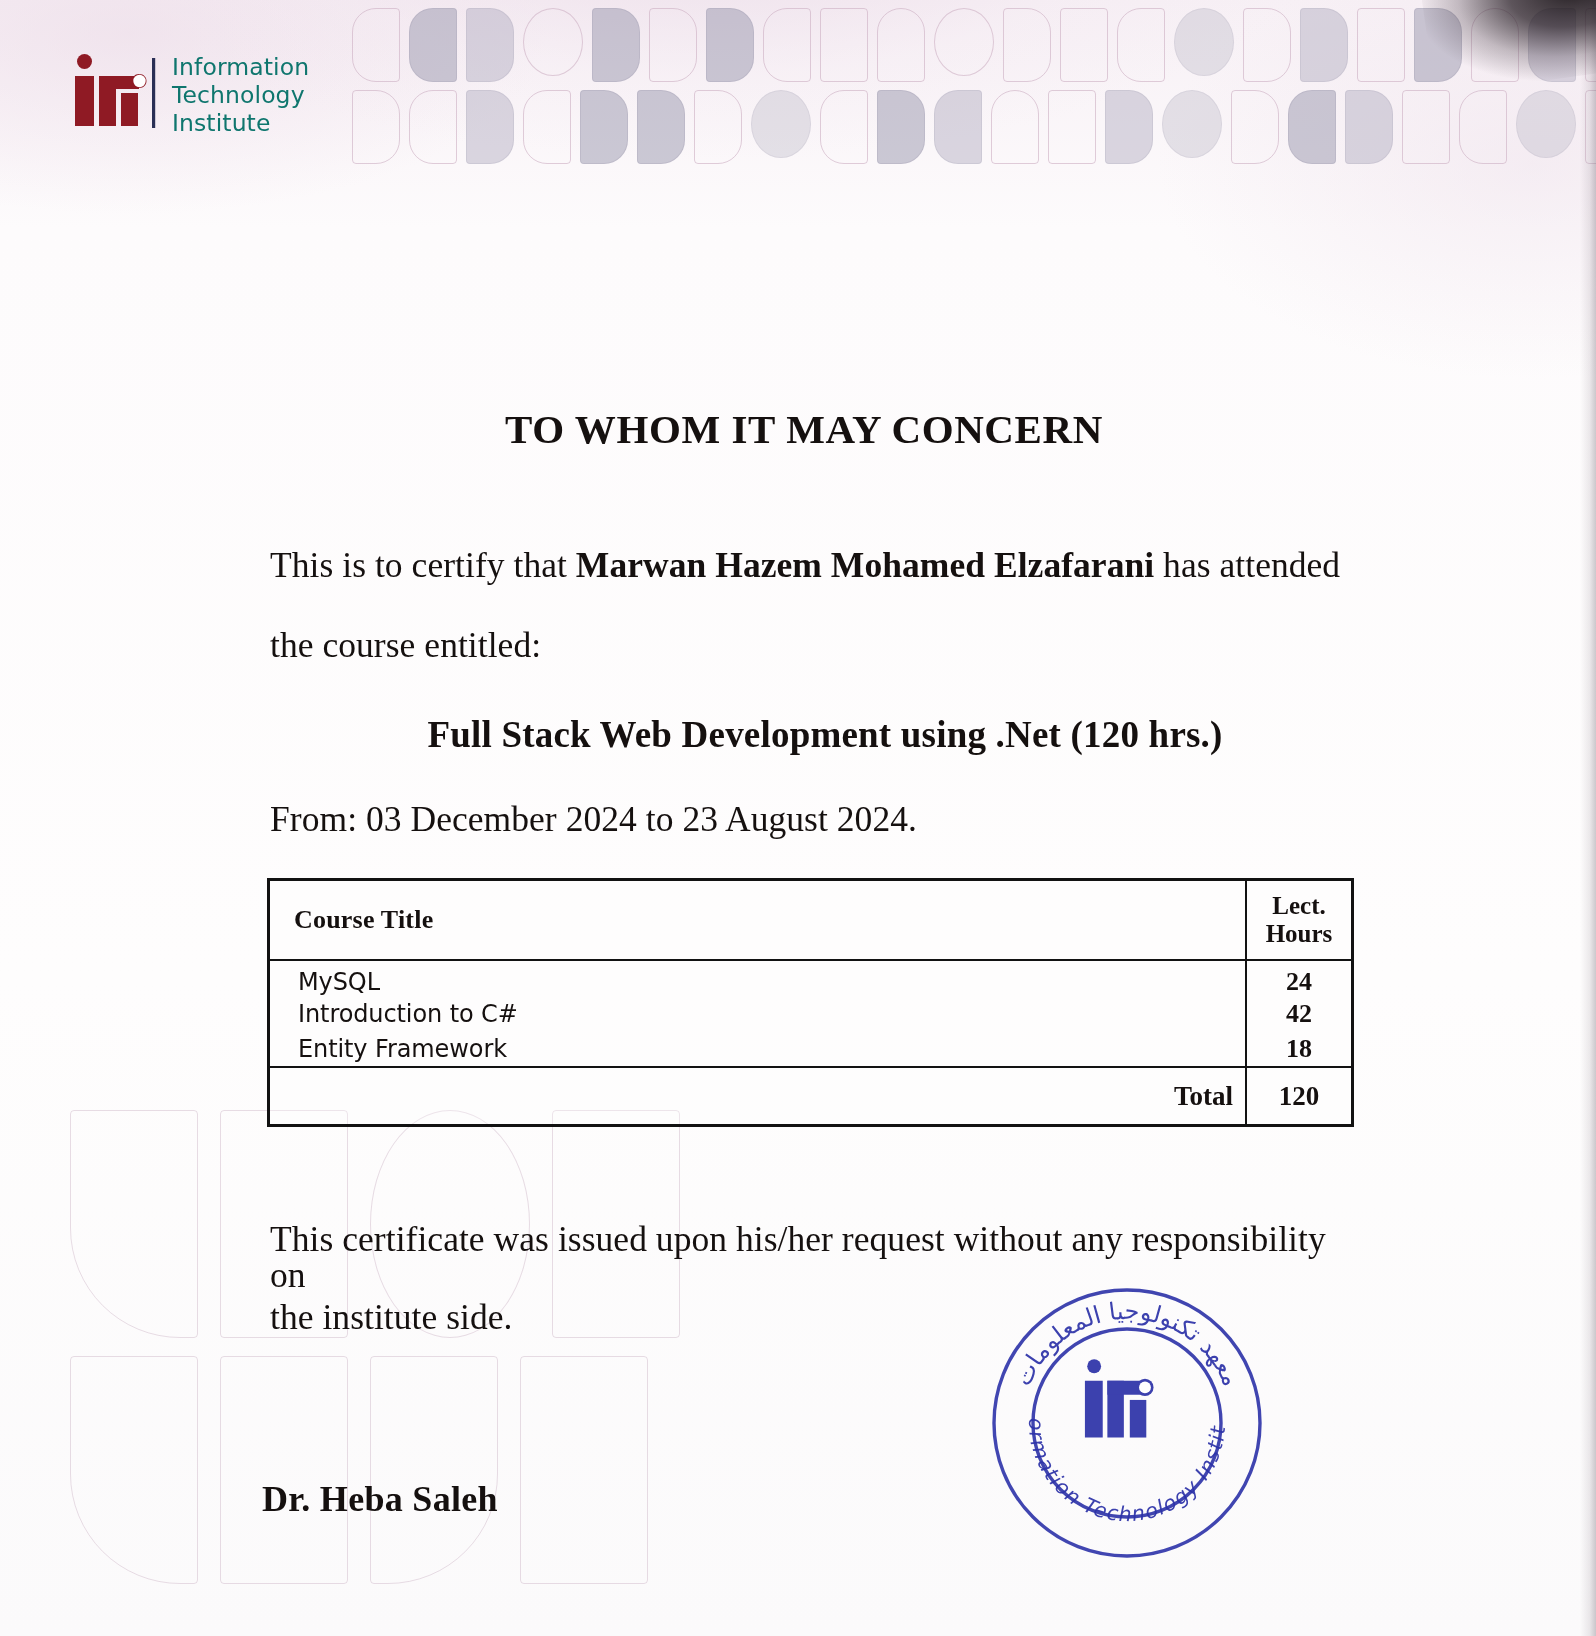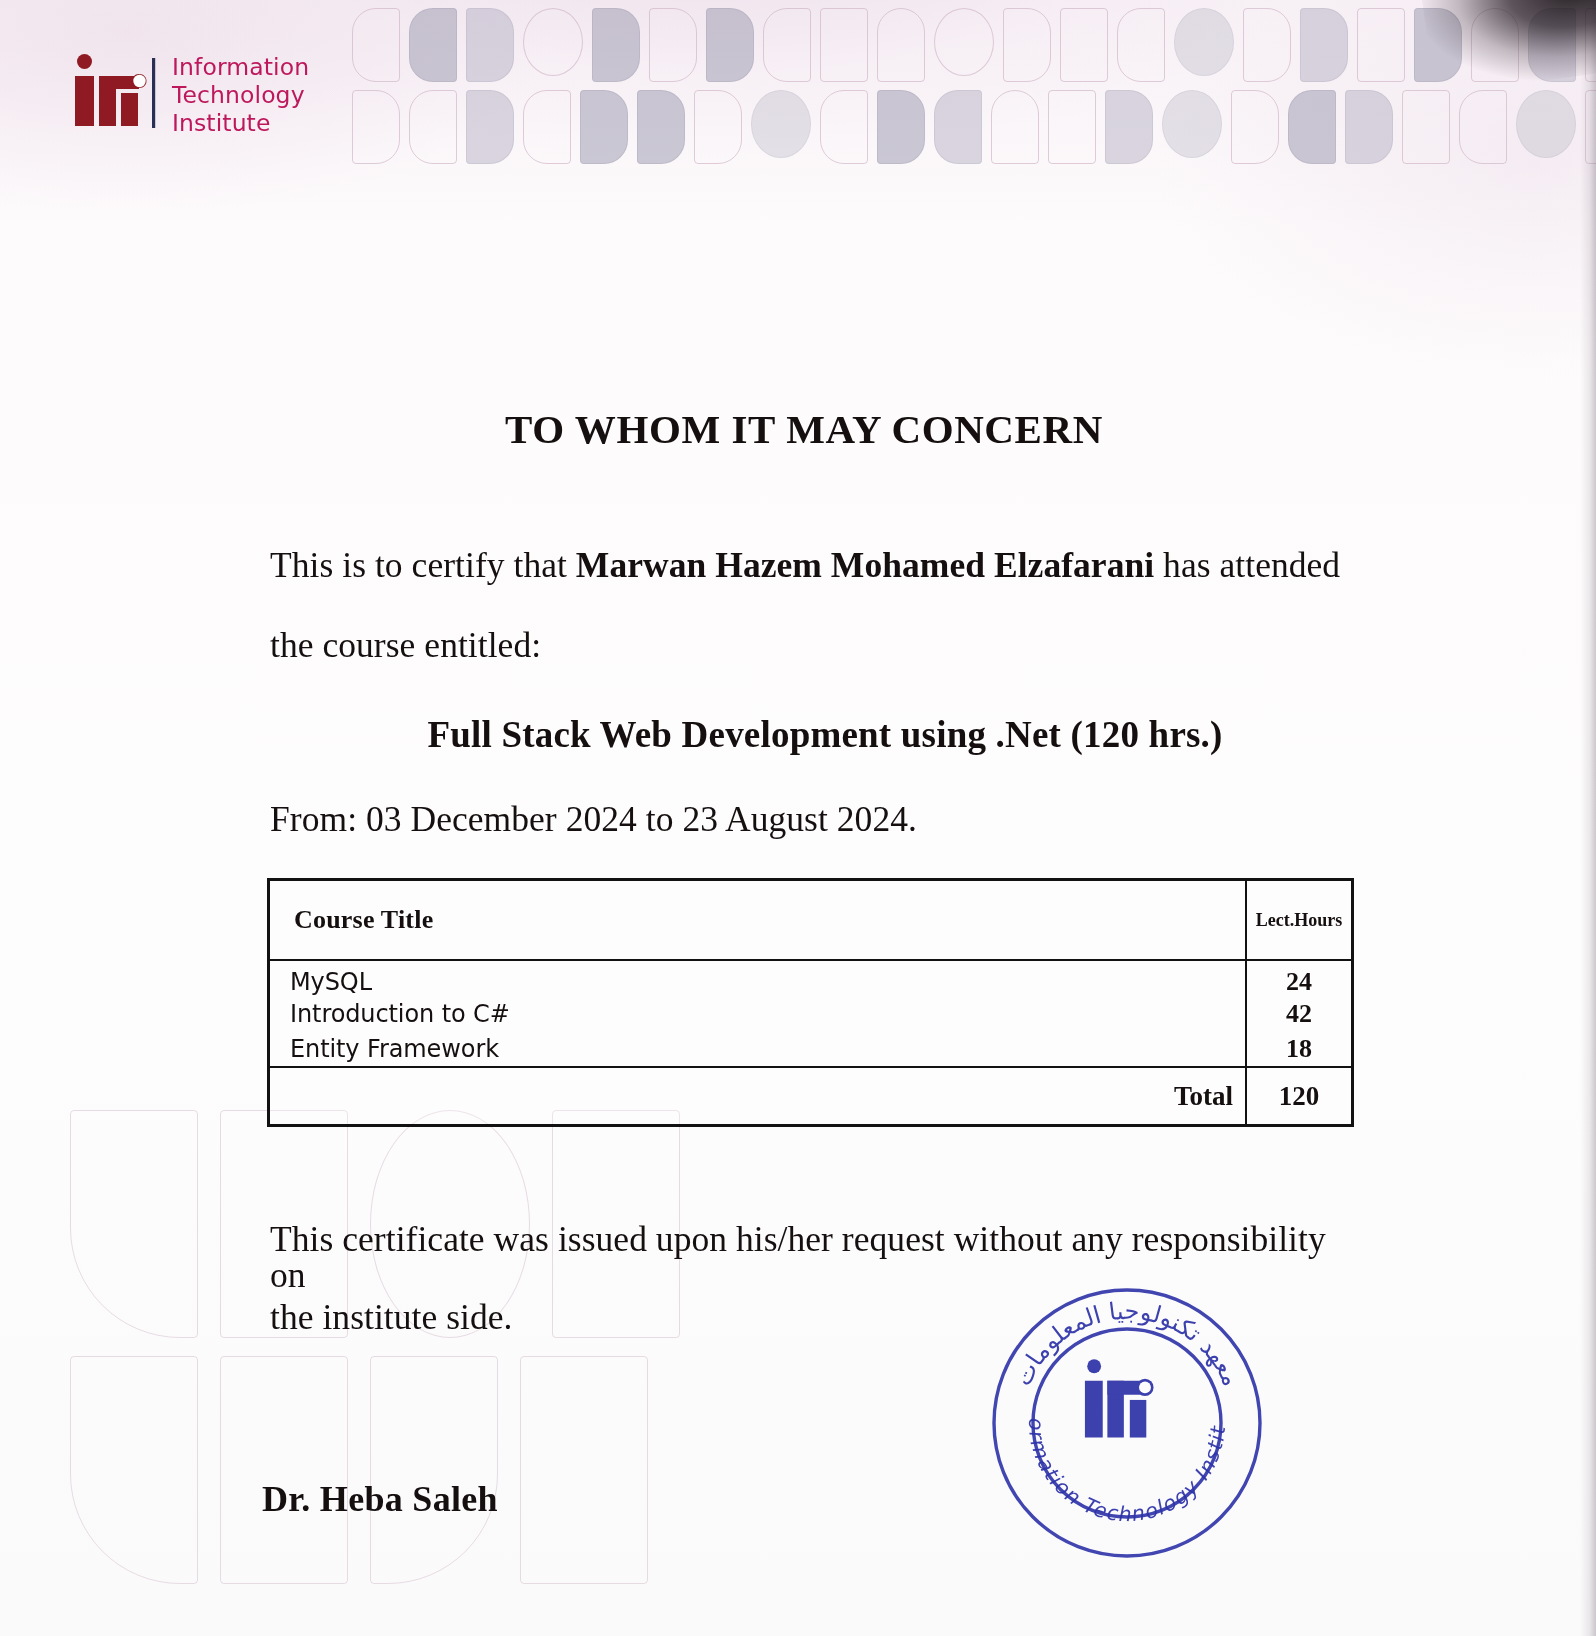--- a/index.html
+++ b/index.html
@@ -111,21 +111,21 @@
     display: flex;
     align-items: flex-start;
     gap: 12px;
   }
   .logo-mark { width: 92px; height: 78px; display: block; }
   .logo-text {
     font-family: "DejaVu Sans", "Liberation Sans", sans-serif;
     font-size: 23.5px;
     line-height: 1.19;
     font-weight: 400;
-    color: #be185d;
+    color: #0f766e;
     letter-spacing: .1px;
     padding-top: 2px;
   }
   .logo-text div { white-space: nowrap; }
 
   
   .body-wrap { position: absolute; left: 0; top: 0; width: 1596px; }
   .title {
     position: absolute;
     left: 0; top: 405px;
@@ -190,30 +190,31 @@
     align-items: center;
     padding-left: 24px;
     font-size: 26px;
     font-weight: bold;
     letter-spacing: .2px;
   }
   .tbl-head .c-hours {
     width: 104px;
     border-left: 2.4px solid #121212;
     display: flex;
-    flex-direction: row;
+    flex-direction: column;
     align-items: center;
     justify-content: center;
-    font-size: 18px;
+    font-size: 25px;
     font-weight: bold;
     line-height: 1.12;
   }
   .tbl-body-row {
     display: flex;
     min-height: 34.5px;
+    margin-left: 8px;
   }
   .tbl-body-row .c-title {
     flex: 1;
     display: flex;
     align-items: center;
     padding-left: 20px;
     font-family: "DejaVu Sans", "Liberation Sans", sans-serif;
     font-size: 24px;
     letter-spacing: -.1px;
   }

